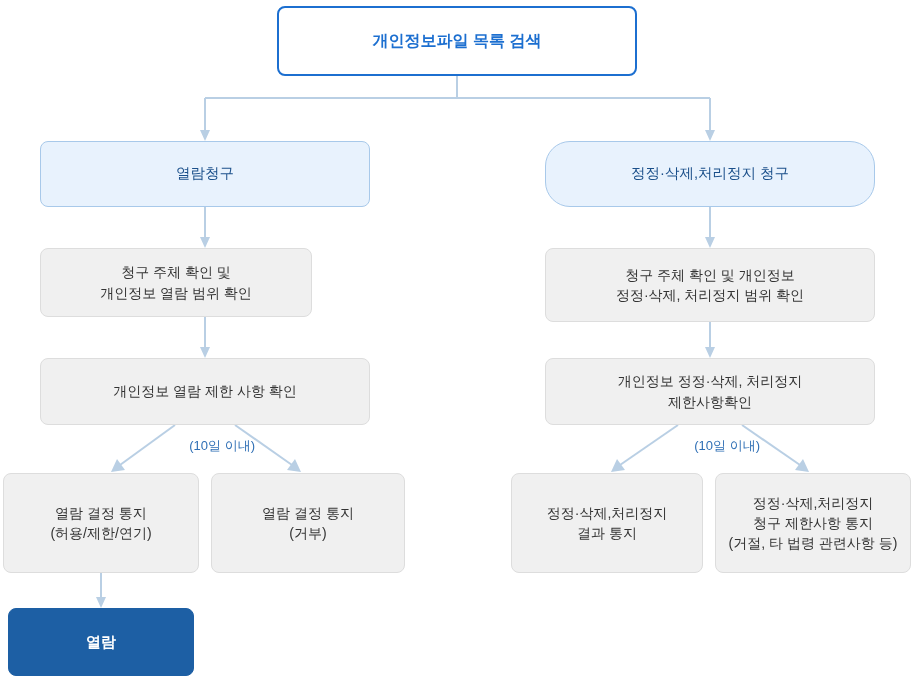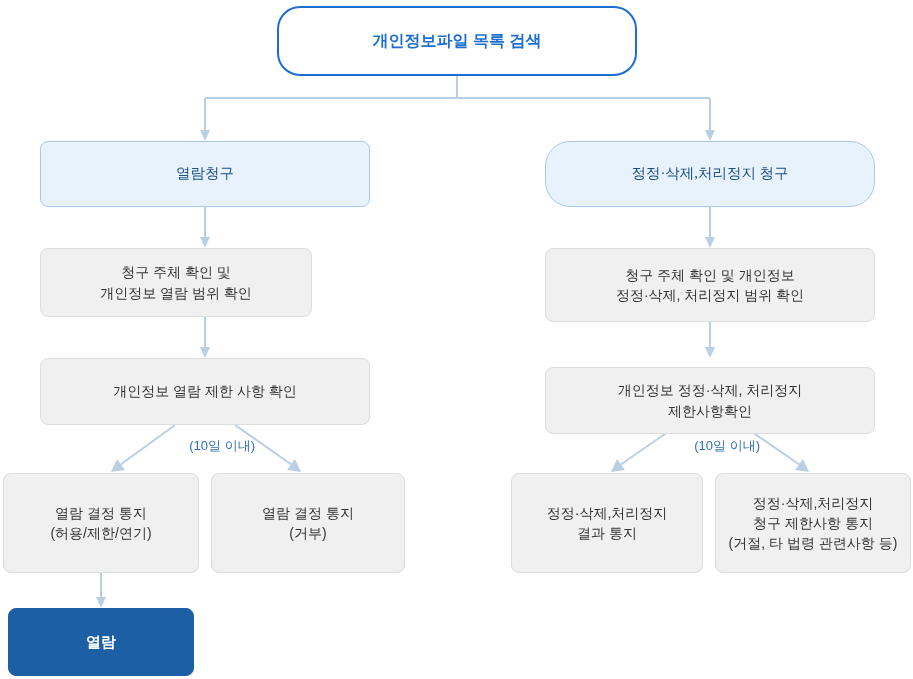--- a/index.html
+++ b/index.html
@@ -38,21 +38,20 @@
     border: 2px solid #1c6fd0;
     color: #1c6fd0;
     font-weight: bold;
     font-size: 16px;
   }
   .node-branch {
     background: #e8f2fd;
     border: 1px solid #a8c9ea;
     color: #1a4f8a;
     font-size: 14.5px;
-    font-family: Liberation Serif, serif;
   }
   .node-step {
     background: #f0f0f0;
     border: 1px solid #dddddd;
     color: #333333;
     font-size: 14px;
   }
   .node-final {
     background: #1d5fa4;
     border: 1px solid #1d5fa4;
@@ -112,35 +111,35 @@
 
     <path class="ln" d="M 710 317 L 710 347"></path>
     <polygon points="710,358 705,347 715,347" fill="#b9cfe4"></polygon>
 
     <path class="ln" d="M 678 425 L 620 465"></path>
     <polygon points="611,472 617,459 625,470" fill="#b9cfe4"></polygon>
     <path class="ln" d="M 742 425 L 800 465"></path>
     <polygon points="809,472 795,470 803,459" fill="#b9cfe4"></polygon>
   </svg>
 
-  <div class="node node-root" style="left:277px; top:6px; width:360px; height:70px;border-radius:23px;">개인정보파일 목록 검색</div>
+  <div class="node node-root" style="left:277px; top:6px; width:360px; height:70px;">개인정보파일 목록 검색</div>
 
   <div class="node node-branch" style="left:40px; top:141px; width:330px; height:66px;">열람청구</div>
 
   <div class="node node-branch" style="left:545px; top:141px; width:330px; height:66px;border-radius:25px;">정정·삭제,처리정지 청구</div>
 
   <div class="node node-step" style="left:40px; top:248px; width:272px; height:69px;">청구 주체 확인 및
 개인정보 열람 범위 확인</div>
 
   <div class="node node-step" style="left:545px; top:248px; width:330px; height:74px;">청구 주체 확인 및 개인정보
 정정·삭제, 처리정지 범위 확인</div>
 
   <div class="node node-step" style="left:40px; top:358px; width:330px; height:67px;">개인정보 열람 제한 사항 확인</div>
 
-  <div class="node node-step" style="left:545px; top:358px; width:330px; height:67px;margin-top:9px;">개인정보 정정·삭제, 처리정지
+  <div class="node node-step" style="left:545px; top:358px; width:330px; height:67px;">개인정보 정정·삭제, 처리정지
 제한사항확인</div>
 
   <div class="edge-label" style="left:155px; top:437px; width:100px;">(10일 이내)</div>
 
   <div class="edge-label" style="left:660px; top:437px; width:100px;">(10일 이내)</div>
 
   <div class="node node-step" style="left:3px; top:473px; width:196px; height:100px;">열람 결정 통지
 (허용/제한/연기)</div>
 
   <div class="node node-step" style="left:211px; top:473px; width:194px; height:100px;">열람 결정 통지

